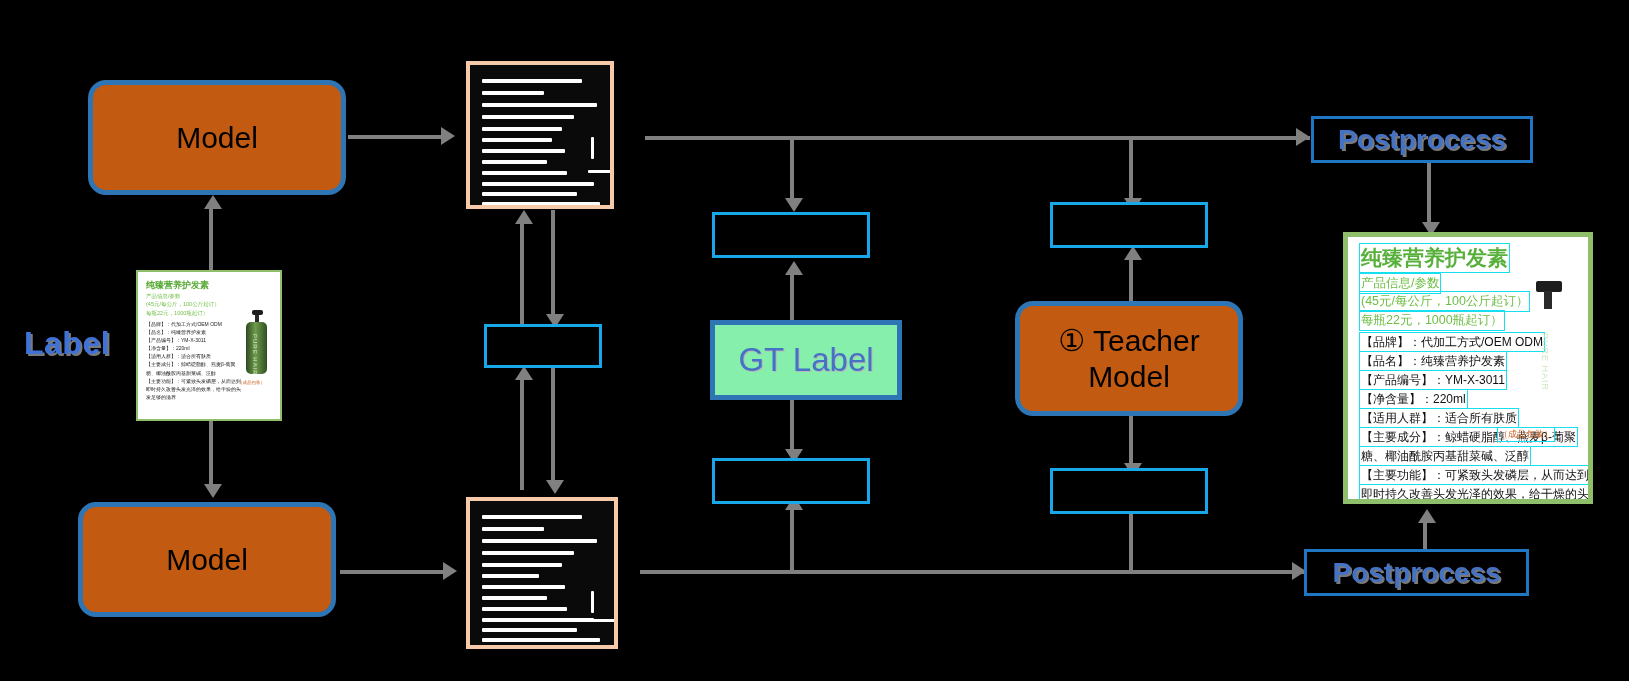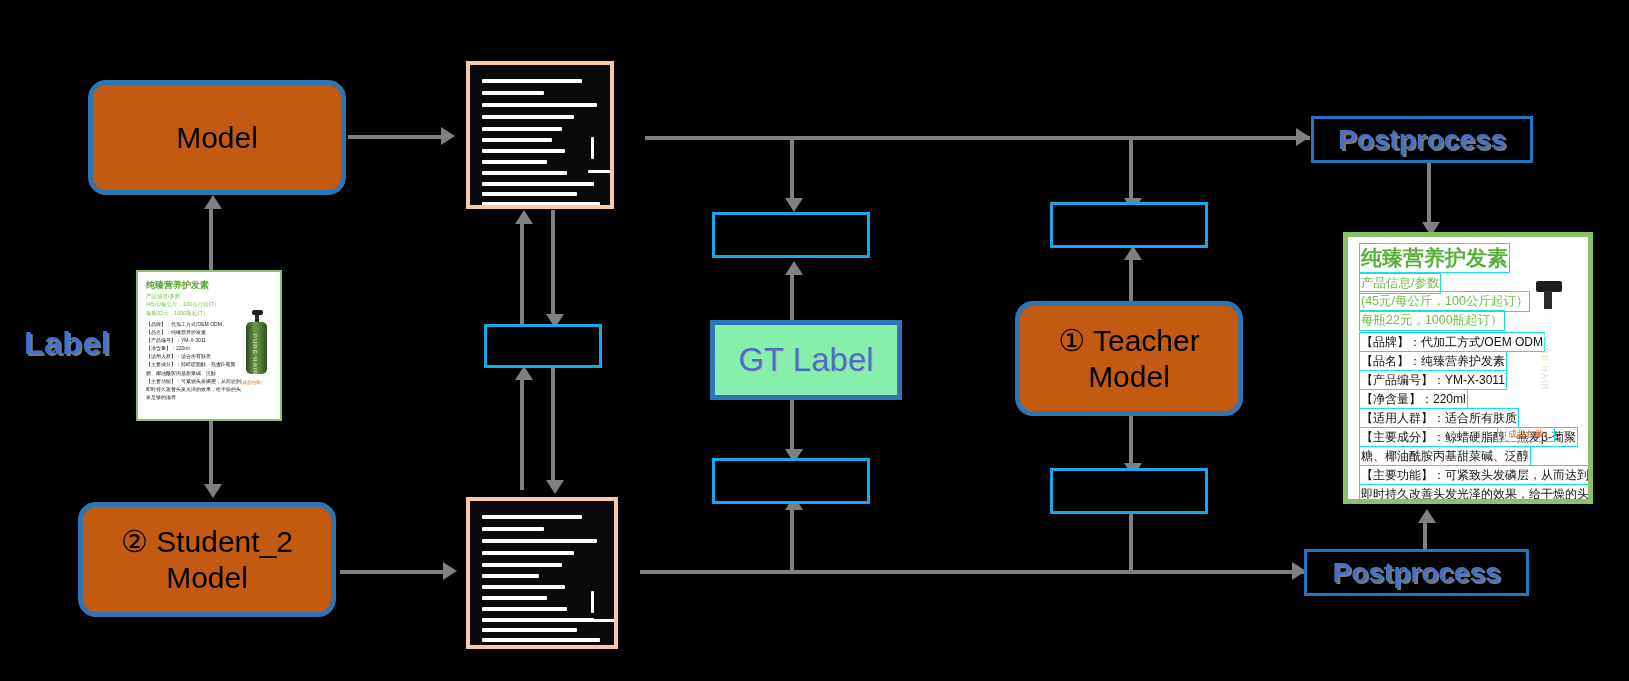--- a/index.html
+++ b/index.html
@@ -163,21 +163,20 @@
   <div class="abs arrow-u" style="left:1418px;top:509px;"></div>
 
   <div class="abs model-box" style="left:88px;top:80px;width:258px;height:115px;">
     <div>
       <div>Model</div>
     </div>
   </div>
 
   <div class="abs model-box" style="left:78px;top:502px;width:258px;height:115px;">
     <div>
-      <div>② Student_2</div>
       <div>Model</div>
     </div>
   </div>
 
   <div class="abs model-box" style="left:1015px;top:301px;width:228px;height:115px;justify-content:center;">
     <div>
       <div>① Teacher</div>
       <div>Model</div>
     </div>
   </div>

